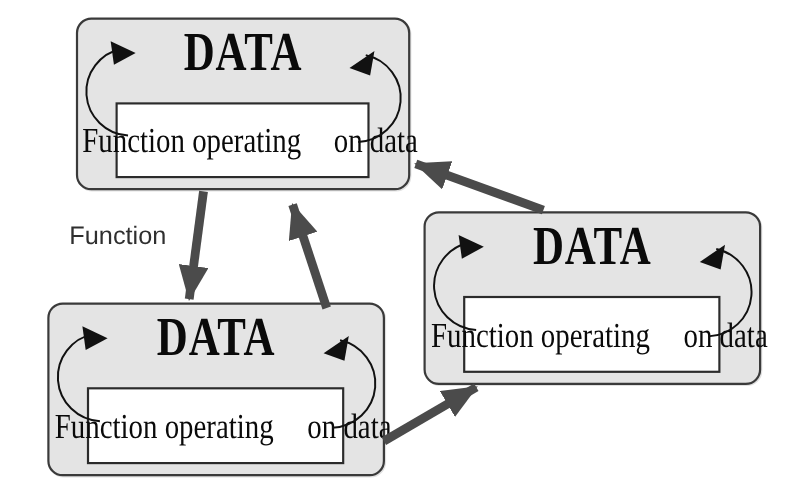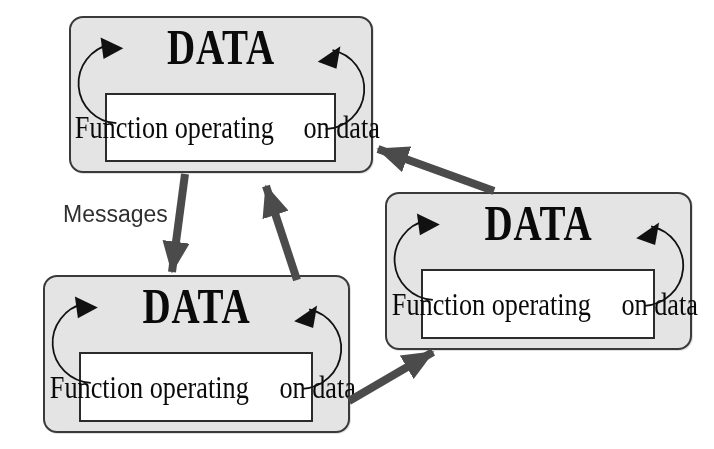--- a/index.html
+++ b/index.html
@@ -139,21 +139,21 @@
       <span class="fn-line">on data</span>
     </div>
     <svg class="cycle-arrows" viewBox="0 0 304 157" preserveAspectRatio="none">
       <path class="arc" d="M 46,108 A 41,41 0 0 1 40,27"></path>
       <polygon class="arc-head" points="30,20 53,31 33,42"></polygon>
       <path class="arc" d="M 258,114 A 41,41 0 0 0 265,33"></path>
       <polygon class="arc-head" points="273,29 250,45 269,52"></polygon>
     </svg>
   </div>
 
-  <div class="messages-label">Messages</div>
+  <div class="messages-label">Function</div>
 
   <svg class="link-arrows" width="714" height="449" viewBox="0 0 714 449">
     <defs>
       <marker id="head" markerUnits="strokeWidth" markerWidth="4" markerHeight="3.4" refX="3.8" refY="1.7" orient="auto">
         <path class="marker-head" d="M0,0 L4,1.7 L0,3.4 Z"></path>
       </marker>
     </defs>
     <line class="msg-arrow" x1="185" y1="174" x2="172" y2="272" marker-end="url(#head)"></line>
     <line class="msg-arrow" x1="297" y1="280" x2="266" y2="186" marker-end="url(#head)"></line>
     <line class="msg-arrow" x1="494" y1="191" x2="378" y2="149" marker-end="url(#head)"></line>

